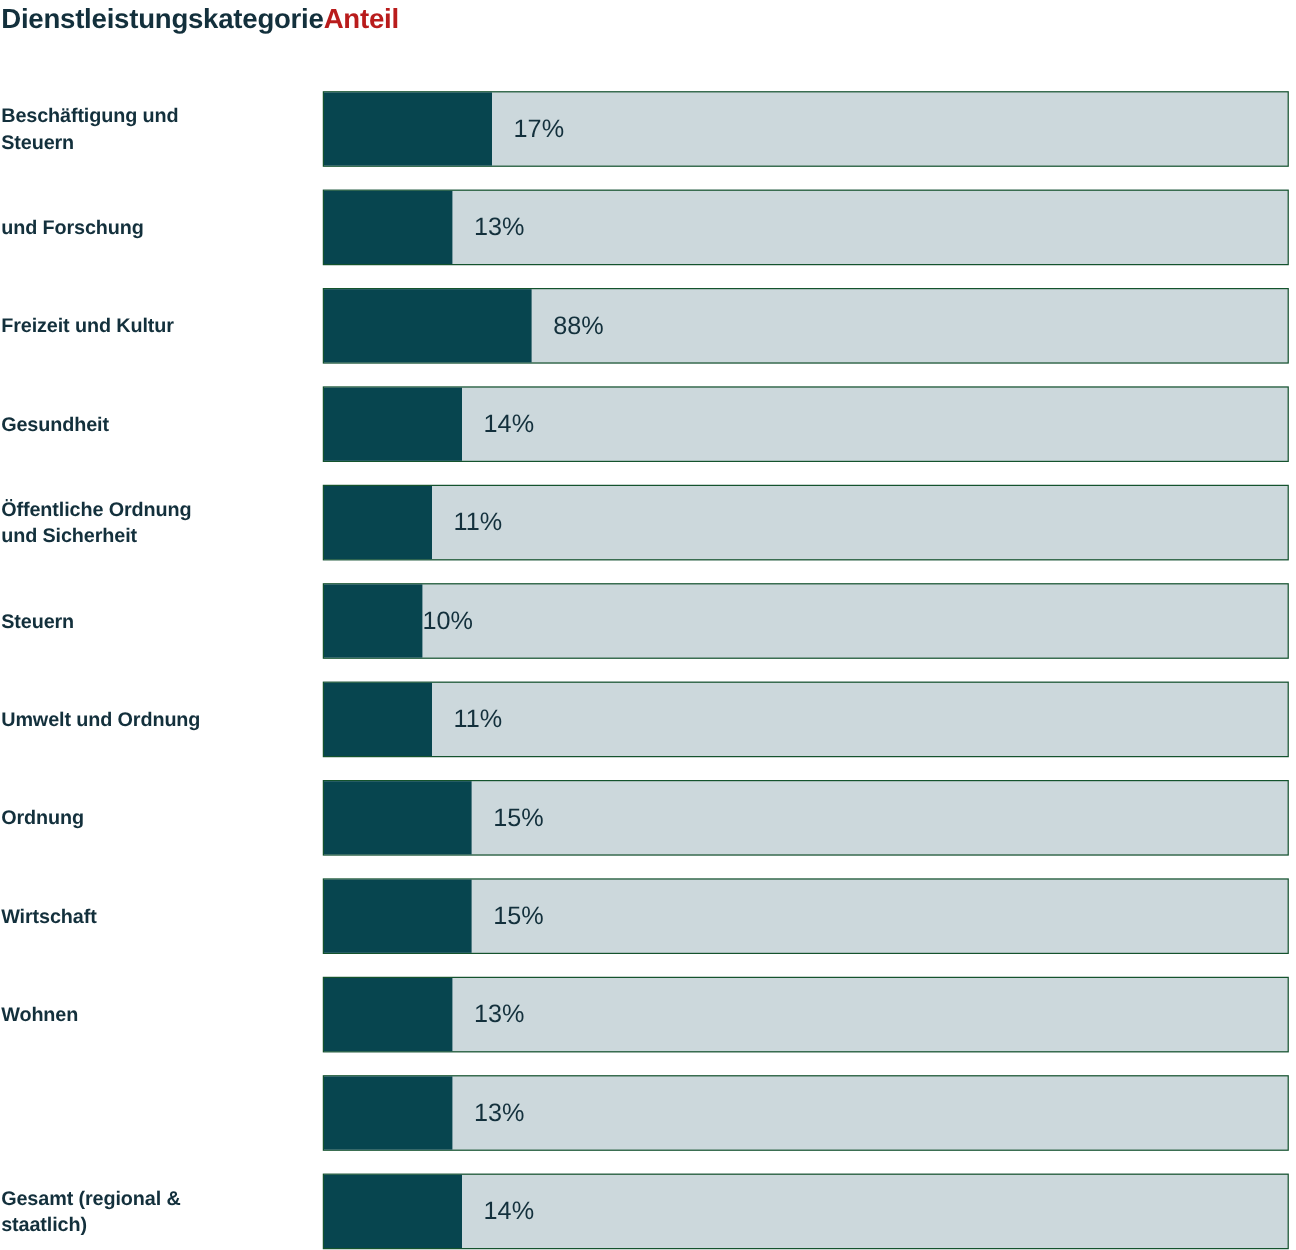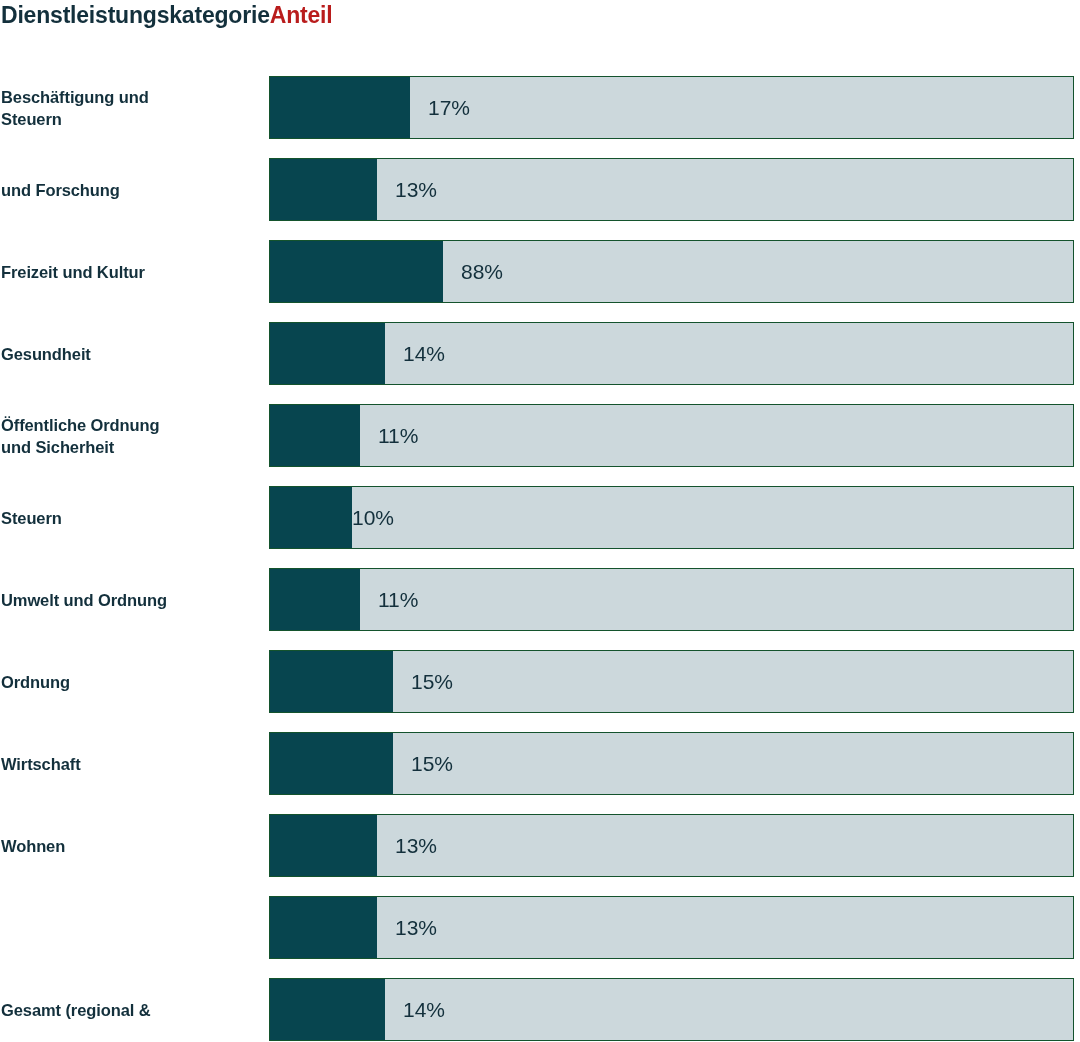--- a/index.html
+++ b/index.html
@@ -207,20 +207,21 @@
       </div>
       <div class="row">
         <div class="bar-track">
           <div class="bar-fill" style="width: 107px;"></div>
           <div class="bar-value" style="left: 107px;">13%</div>
         </div>
       </div>
       <div class="row">
         <div class="row-label">
           <span>Gesamt (regional &amp;</span>
+          <span>staatlich)</span>
         </div>
         <div class="bar-track">
           <div class="bar-fill" style="width: 115px;"></div>
           <div class="bar-value" style="left: 115px;">14%</div>
         </div>
       </div>
     </div>
 
 </div>
 

